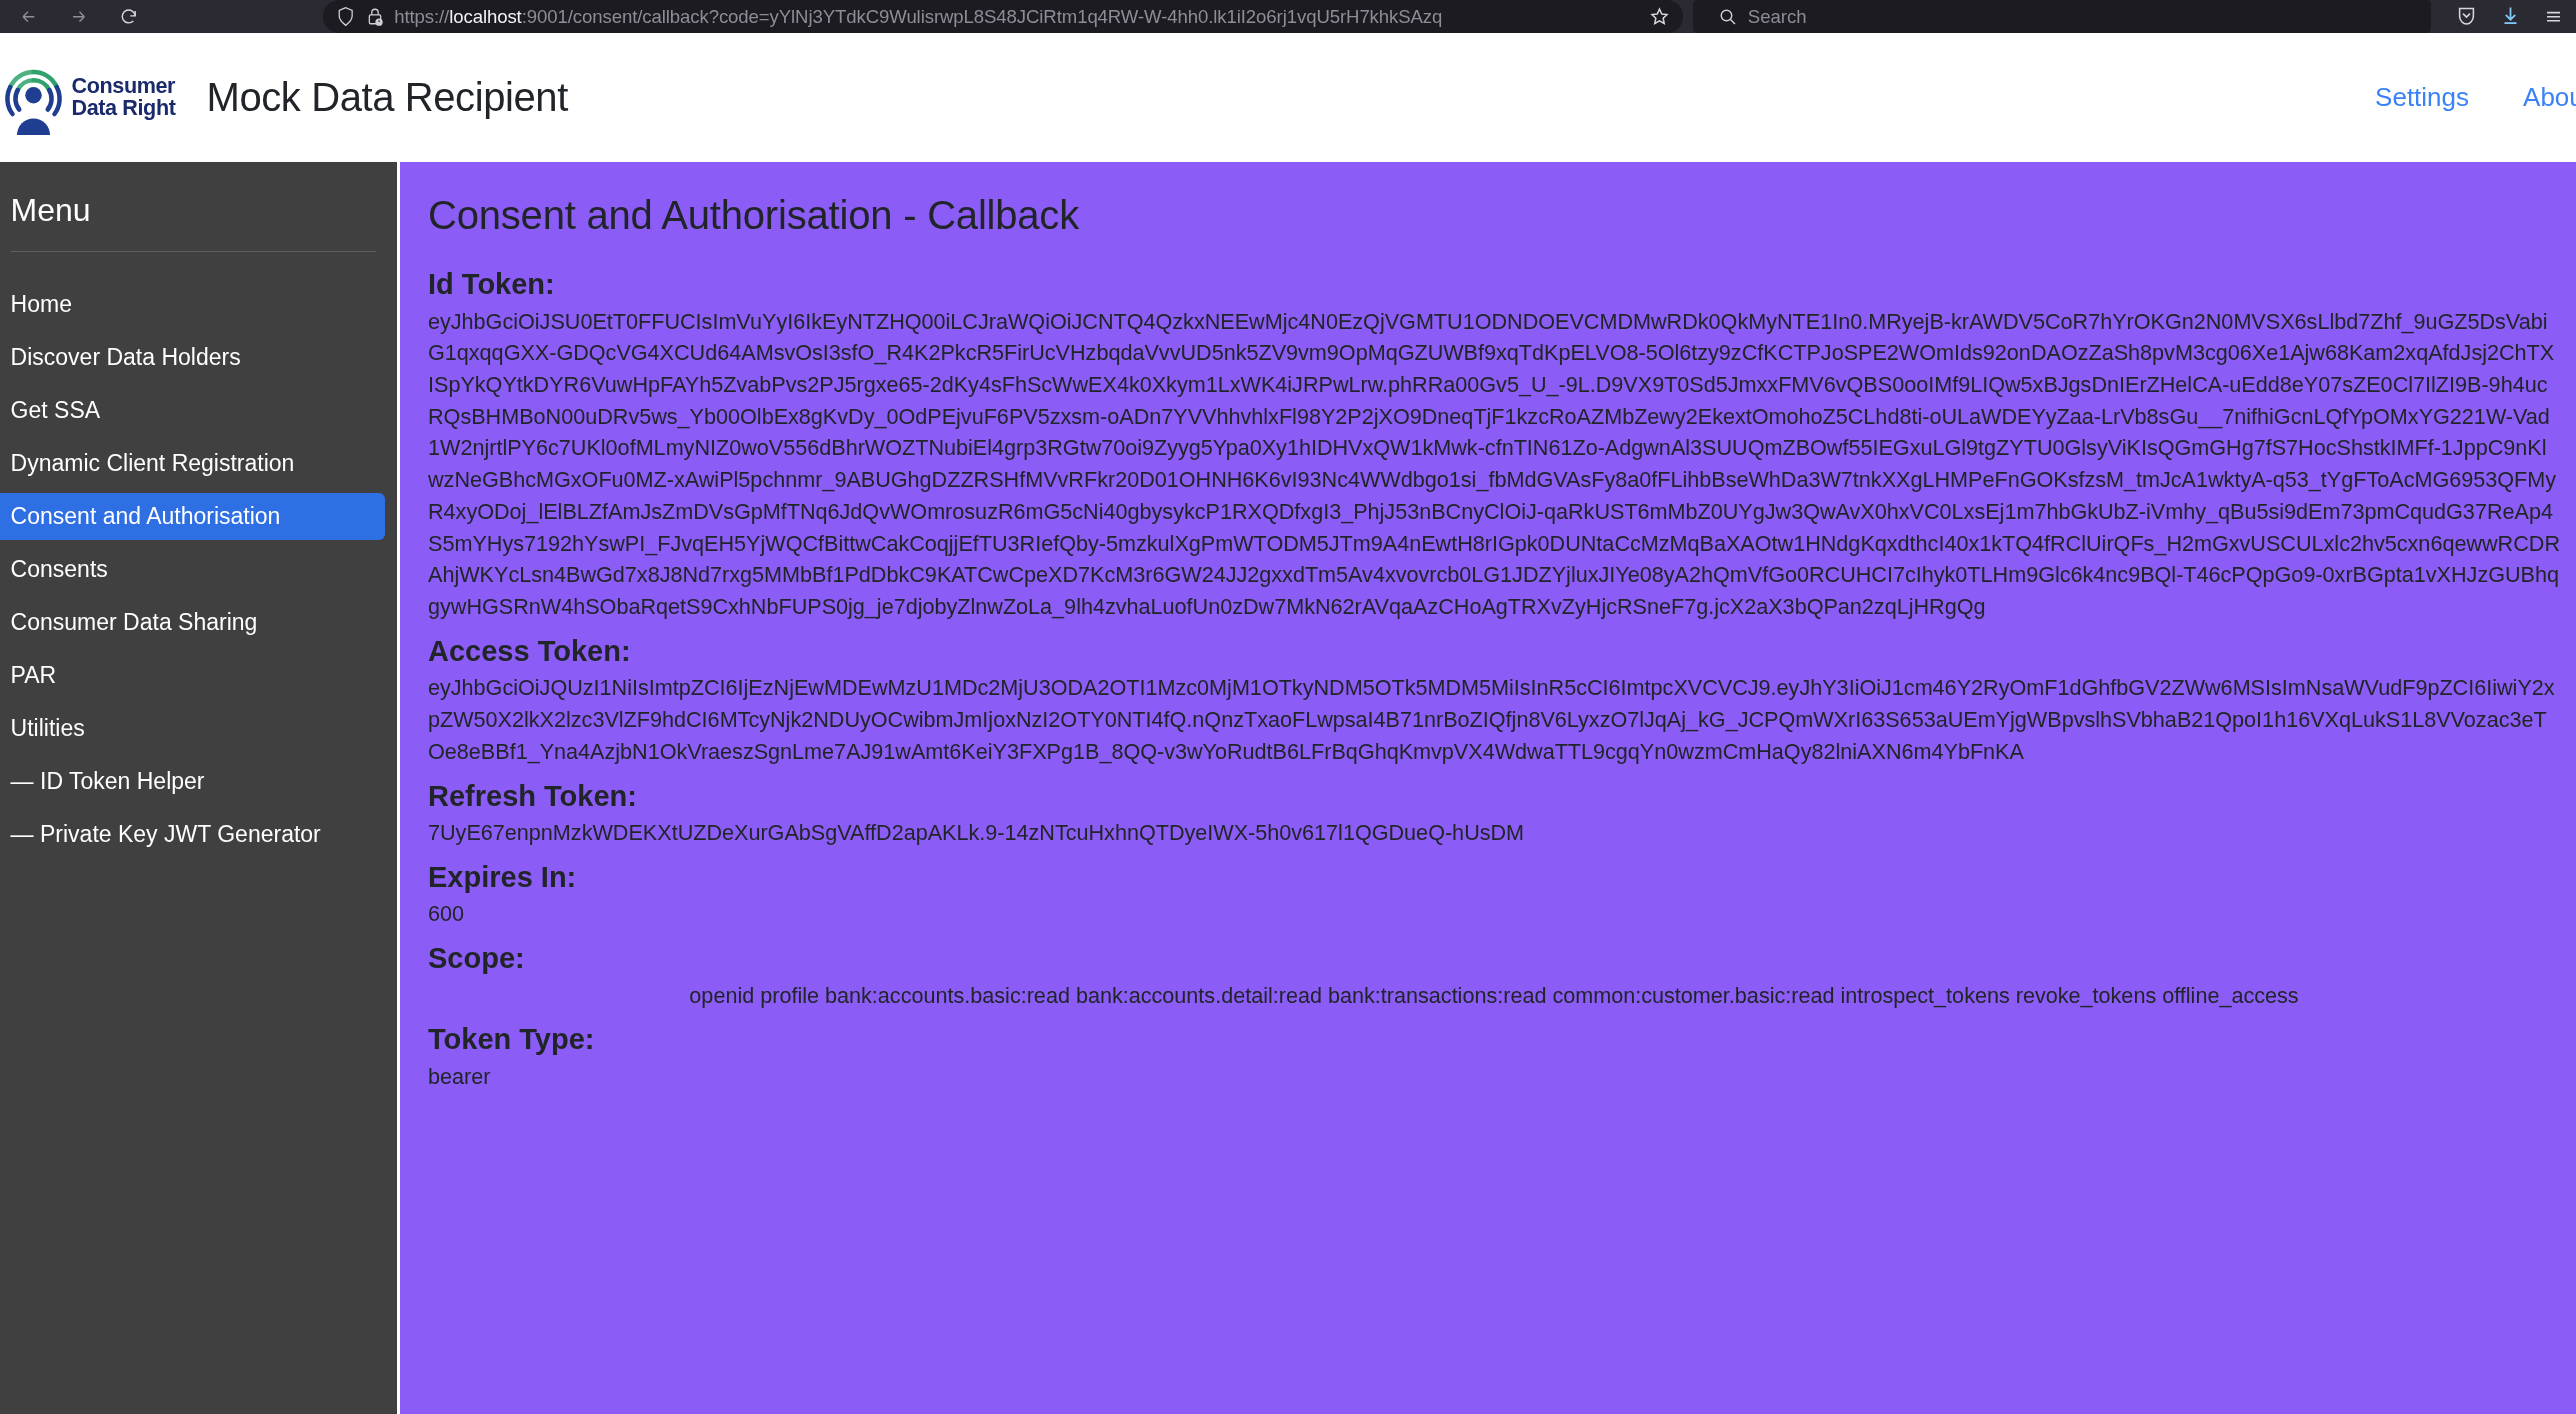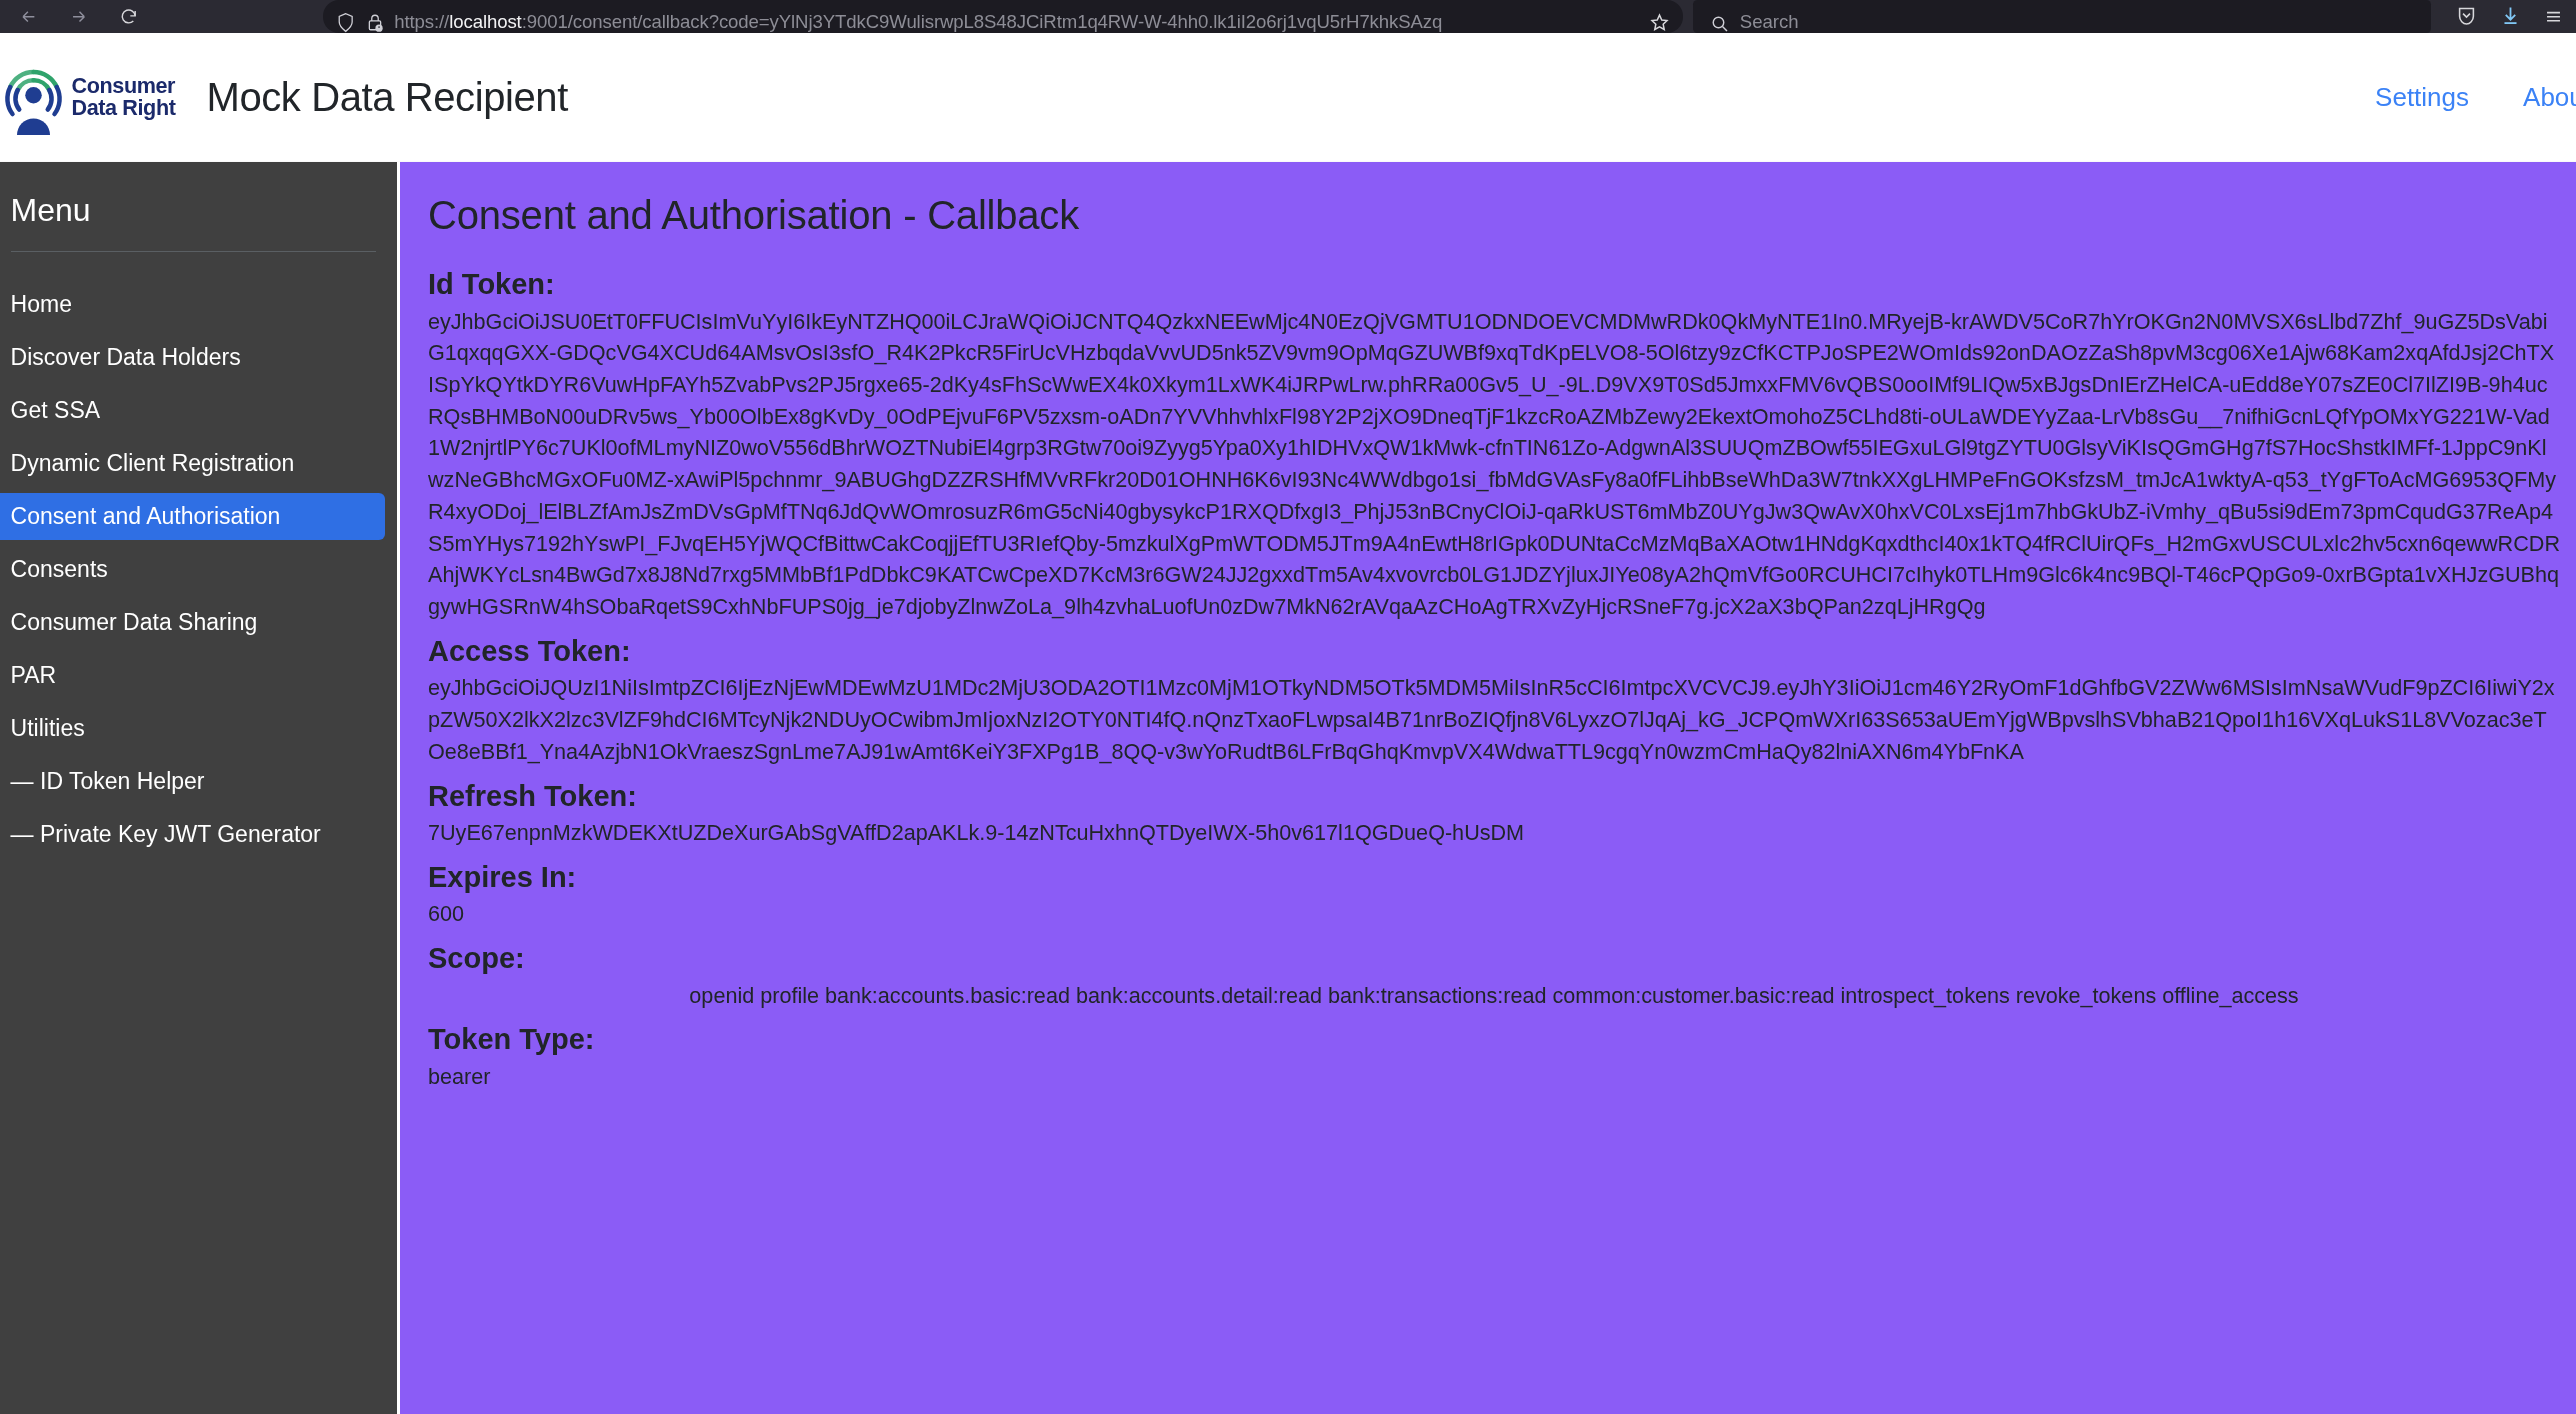--- a/index.html
+++ b/index.html
@@ -26,21 +26,21 @@
     color: #8f8f9d;
   }
   .nav-btn.active { color: #d7d7db; }
   .nav-btn svg { display: block; }
 
   .urlbar {
     position: absolute; left: 323px; top: 0px;
     width: 1360px; height: 33px;
     background: #1c1b22;
     border-radius: 16px;
-    display: flex; align-items: flex-end;
+    display: flex; align-items: center;
     padding: 0 13px;
     gap: 10.4px;
     overflow: hidden;
   }
   .url-icon { color: #cfcfd6; flex: 0 0 auto; display:flex; align-items:center; }
   .url-text {
     flex: 1 1 auto;
     white-space: nowrap; overflow: hidden;
     font-size: 18.6px;
     color: #8d8d96;
@@ -48,22 +48,22 @@
     letter-spacing: -0.1px;
   }
   .url-text b { color: #f2f2f4; font-weight: 400; }
   .star-btn { flex: 0 0 auto; color: #d7d7db; display:flex; align-items:center; padding-left:4.5px;}
 
   .searchbar {
     position: absolute; left: 1693px; top: 0px;
     width: 738px; height: 33px;
     background: #1c1b22;
     border-radius: 4.5px;
-    display: flex; align-items: flex-end;
-    padding: 0 17px; gap: 10.4px;
+    display: flex; align-items: center;
+    padding: 0 25px; gap: 10.4px;
   }
   .search-placeholder { font-size: 18.6px; color: #8d8d96; }
   .chrome-right {
     position: absolute; right: 12px; top: 0;
     height: 33px; display: flex; align-items: center; gap: 22.4px;
   }
   .chrome-icon { color: #d7d7db; display: flex; align-items: center; }
   .chrome-icon.download { color: #80c7f5; }
 
   

